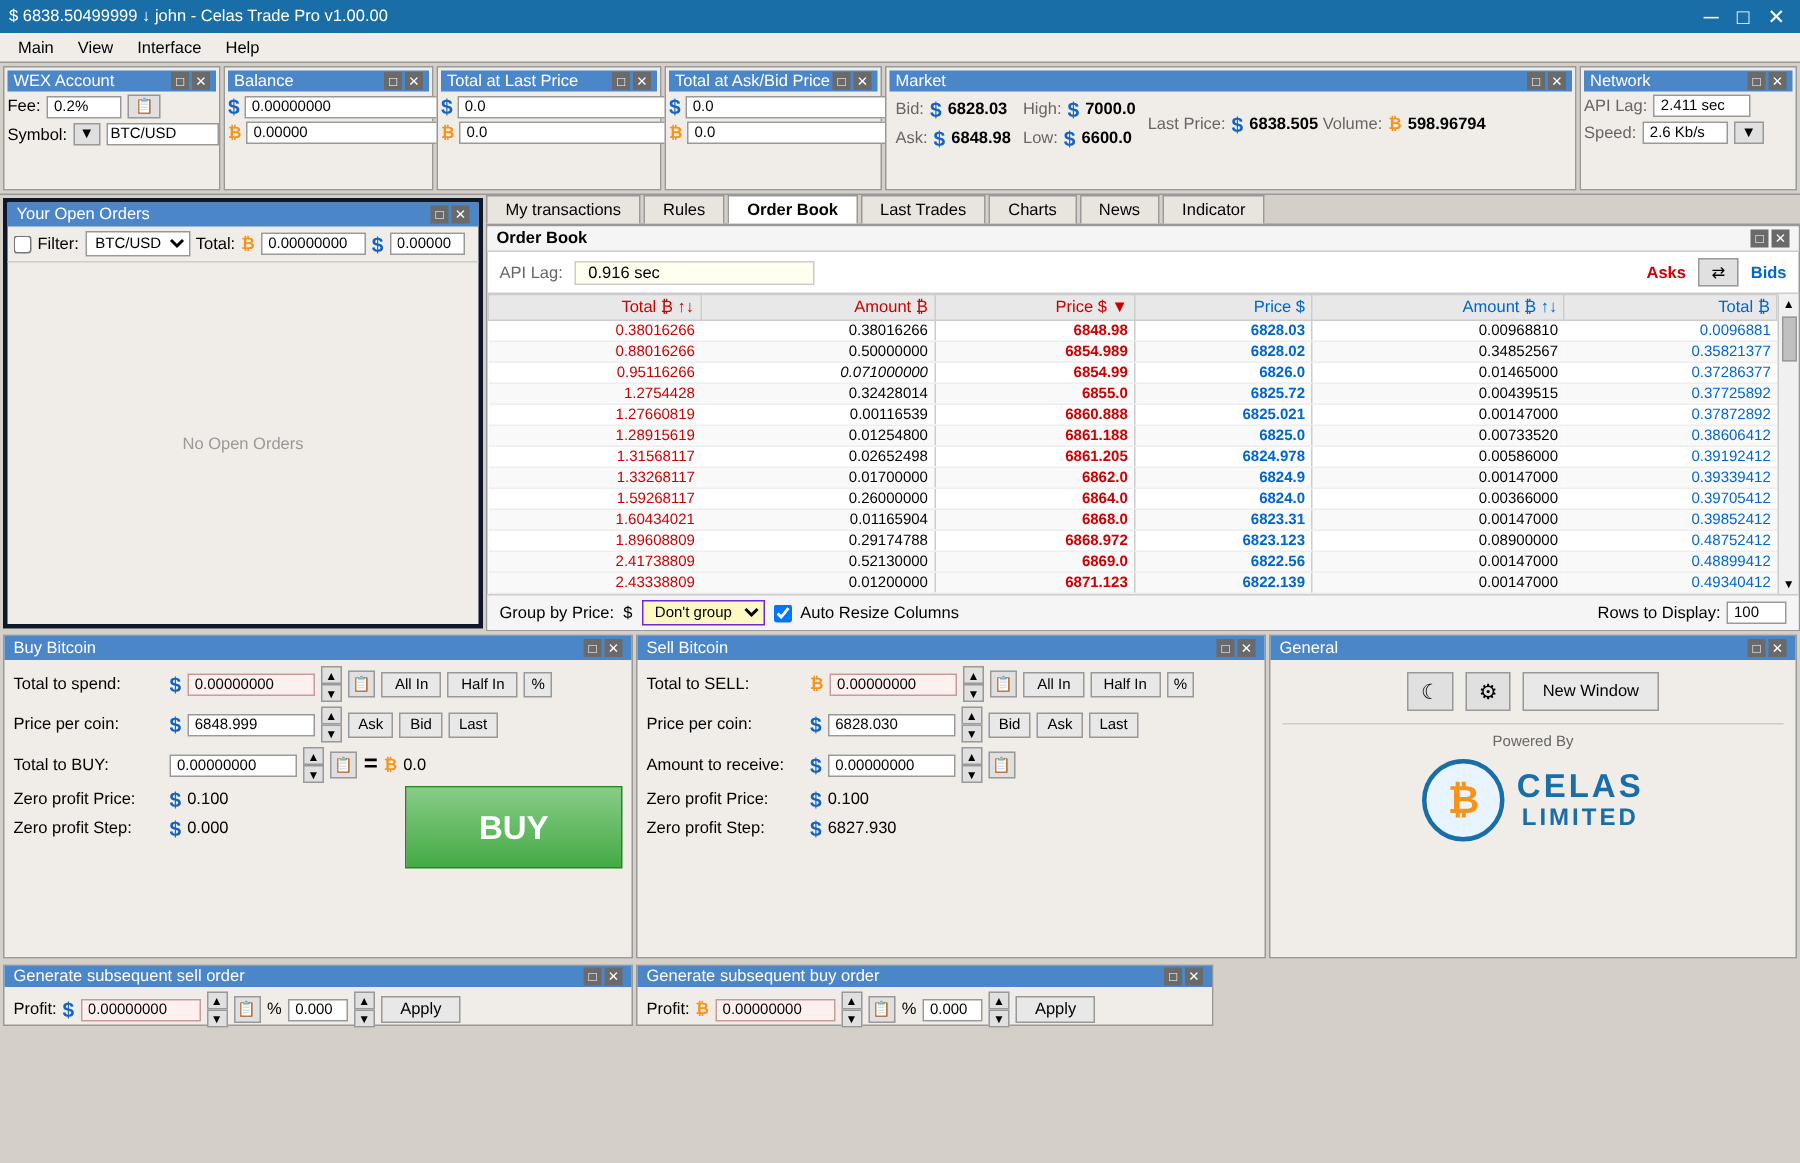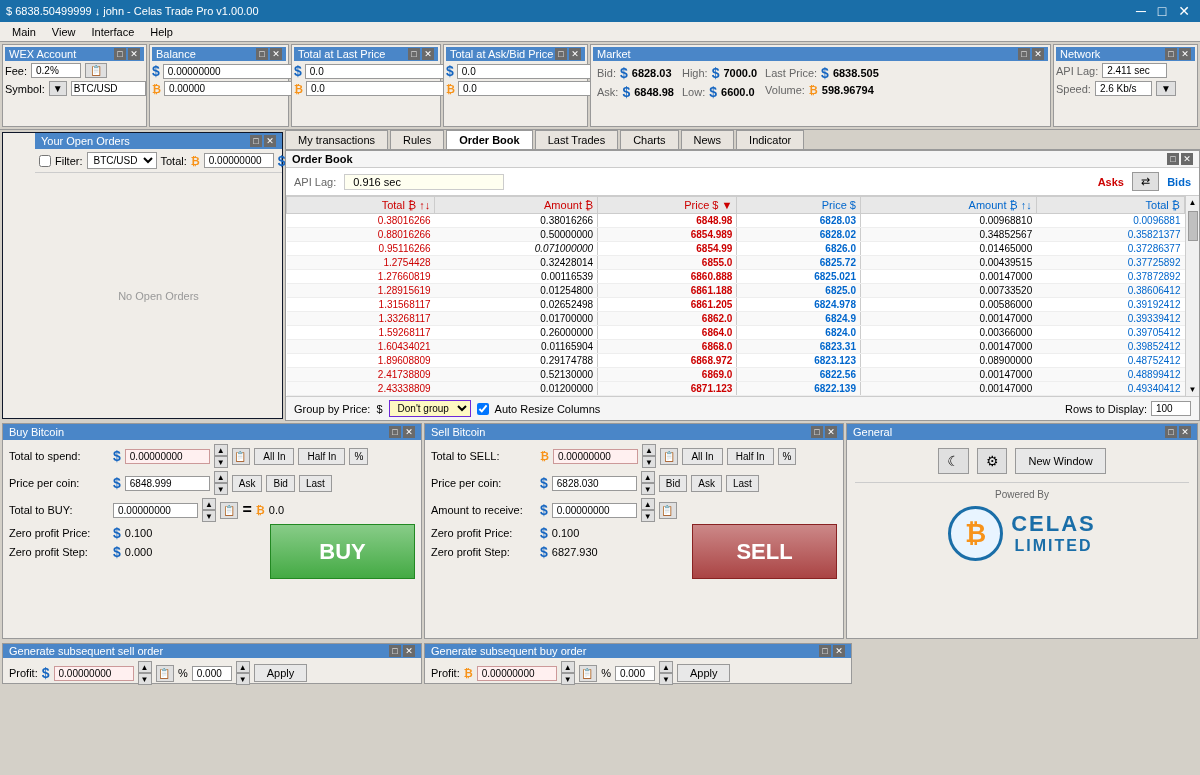--- a/index.html
+++ b/index.html
@@ -35,21 +35,21 @@
     .balance-value { background: white; border: 1px solid #999; padding: 1px 4px; font-size: 11px; flex: 1; }
     
     .total-last-panel { width: 150px; }
     .total-ask-panel { width: 145px; }
     
     .market-panel { flex: 1; }
     
     .network-panel { width: 145px; }
     
     
-    .open-orders-panel { width: 281px; background: #f0ede8; border: 1px solid #0f172a; margin: 2px; display: flex; flex-direction: column; padding-left: 32px; }
+    .open-orders-panel { width: 320px; background: #f0ede8; border: 3px solid #0f172a; margin: 2px; display: flex; flex-direction: column; }
     .open-orders-header { background: #4a86c8; color: white; padding: 2px 6px; display: flex; justify-content: space-between; align-items: center; }
     .filter-bar { display: flex; align-items: center; gap: 4px; padding: 3px 4px; border-bottom: 1px solid #ccc; }
     .open-orders-body { flex: 1; display: flex; align-items: center; justify-content: center; color: #999; font-size: 16px; }
     
     .tabs-bar { display: flex; background: #d4d0c8; border-bottom: 1px solid #999; }
     .tab { padding: 3px 12px; cursor: pointer; border: 1px solid #999; border-bottom: none; background: #e8e4de; margin-right: 2px; font-size: 11px; }
     .tab.active { background: white; font-weight: bold; }
     
     .order-book-panel { flex: 1; background: white; border: 1px solid #999; display: flex; flex-direction: column; }
     .order-table { width: 100%; border-collapse: collapse; font-size: 10px; }
@@ -203,21 +203,21 @@
           <span style="color:#666;">High:</span>
           <span class="dollar-icon">$</span>
           <span style="font-weight:bold;">7000.0</span>
         </div>
         <div style="display:flex;align-items:center;gap:4px;">
           <span style="color:#666;">Low:</span>
           <span class="dollar-icon">$</span>
           <span style="font-weight:bold;">6600.0</span>
         </div>
       </div>
-      <div style="display:flex;flex-direction:column;gap:3px;">
+      <div style="display:flex;flex-direction:row;gap:3px;">
         <div style="display:flex;align-items:center;gap:4px;">
           <span style="color:#666;">Last Price:</span>
           <span class="dollar-icon">$</span>
           <span style="font-weight:bold;">6838.505</span>
         </div>
         <div style="display:flex;align-items:center;gap:4px;">
           <span style="color:#666;">Volume:</span>
           <span class="btc-icon">₿</span>
           <span style="font-weight:bold;">598.96794</span>
         </div>
@@ -567,21 +567,20 @@
           <span>0.100</span>
         </div>
         <div style="display:flex;align-items:flex-start;gap:4px;">
           <div style="flex:1;">
             <div class="form-row">
               <span style="width:105px;">Zero profit Step:</span>
               <span class="dollar-icon">$</span>
               <span>6827.930</span>
             </div>
           </div>
-          <button style="background:linear-gradient(to bottom,#cc8888,#aa4444);border:1px solid #882222;padding:8px 0;font-size:22px;font-weight:bold;color:white;cursor:pointer;width:145px;height:55px;margin-top:-20px;">SELL</button>
         </div>
       </div>
     </div>
 
     <div style="flex:1;background:#f0ede8;border:1px solid #999;margin:2px 2px 2px 0;padding:0;">
       <div style="background:#4a86c8;color:white;padding:2px 6px;display:flex;justify-content:space-between;align-items:center;">
         <span>General</span>
         <div class="panel-close-btns">
           <button class="panel-close-btn">□</button>
           <button class="panel-close-btn">✕</button>
@@ -631,21 +630,21 @@
         <span>%</span>
         <input type="text" style="background: white; border: 1px solid rgb(153, 153, 153); padding: 1px 4px; width: 40px; font-size: 10px;" value="0.000">
         <div style="display:flex;flex-direction:column;">
           <button class="spin-btn">▲</button>
           <button class="spin-btn">▼</button>
         </div>
         <button class="apply-btn">Apply</button>
       </div>
     </div>
 
-    <div style="width:428px;background:#f0ede8;border:1px solid #999;margin:2px 2px 2px 0;padding:0;">
+    <div style="width:385px;background:#f0ede8;border:1px solid #999;margin:2px 2px 2px 0;padding:0;">
       <div style="background:#4a86c8;color:white;padding:1px 6px;display:flex;justify-content:space-between;align-items:center;font-size:10px;">
         <span>Generate subsequent buy order</span>
         <div class="panel-close-btns">
           <button class="panel-close-btn">□</button>
           <button class="panel-close-btn">✕</button>
         </div>
       </div>
       <div style="padding:3px 6px;display:flex;align-items:center;gap:4px;">
         <span>Profit:</span>
         <span class="btc-icon">₿</span>

